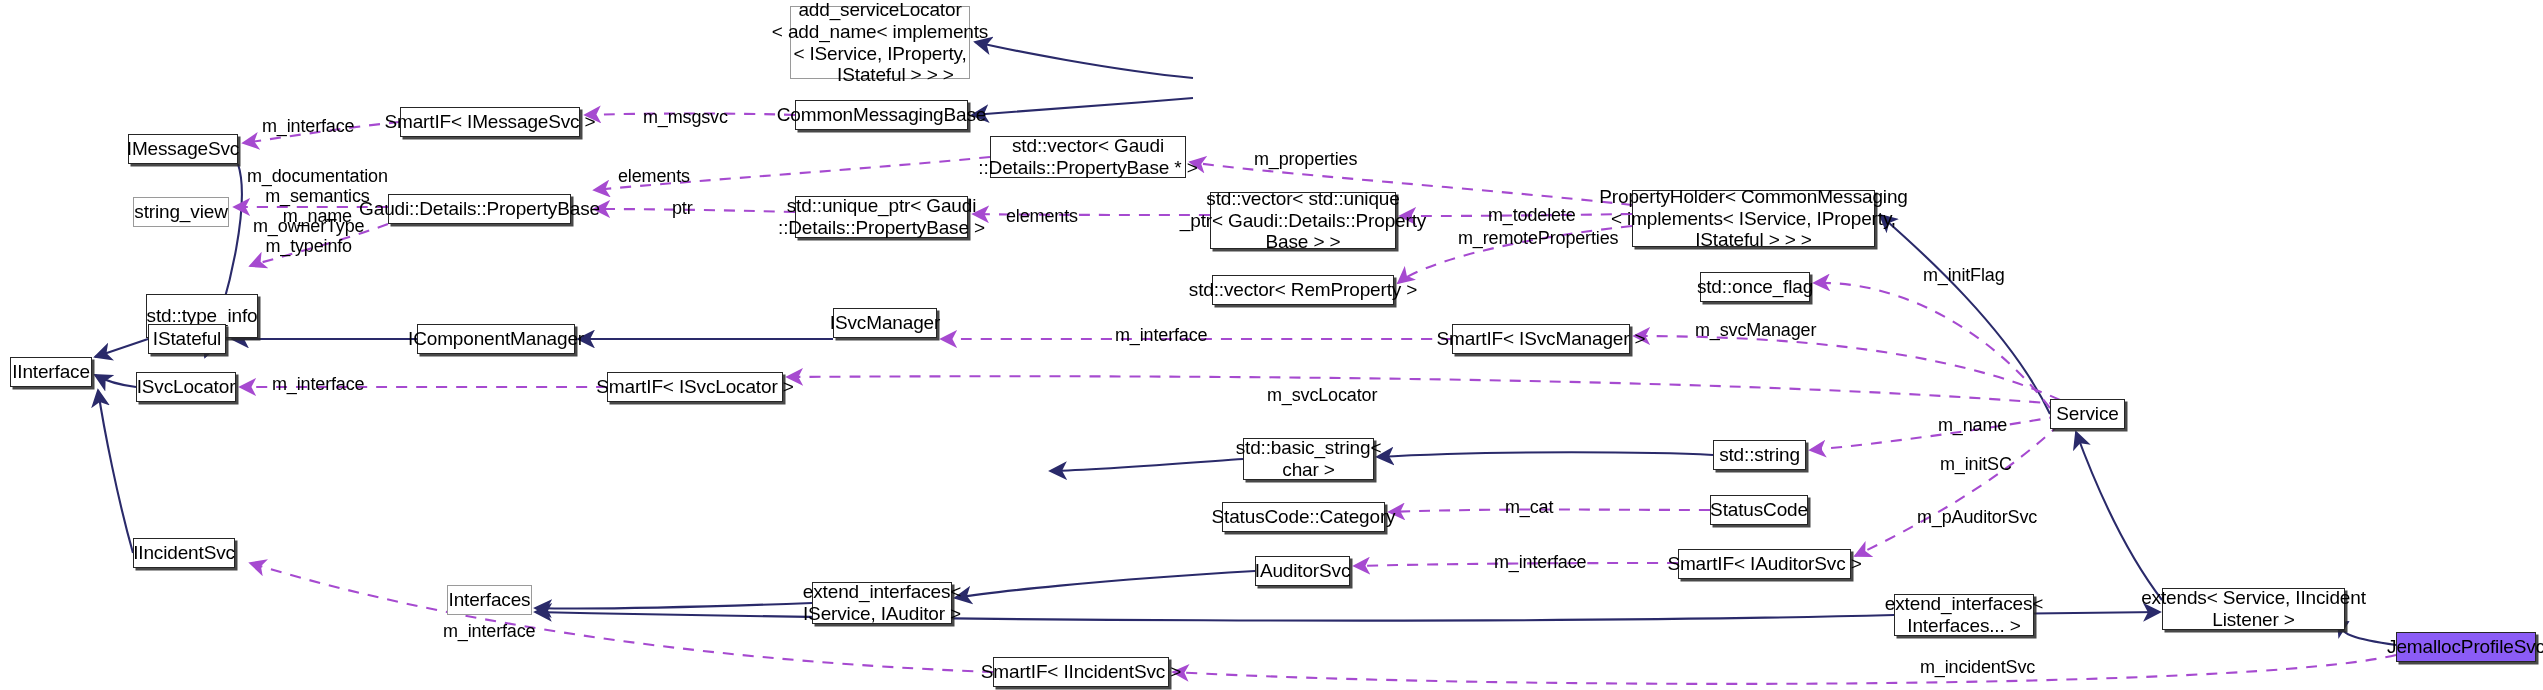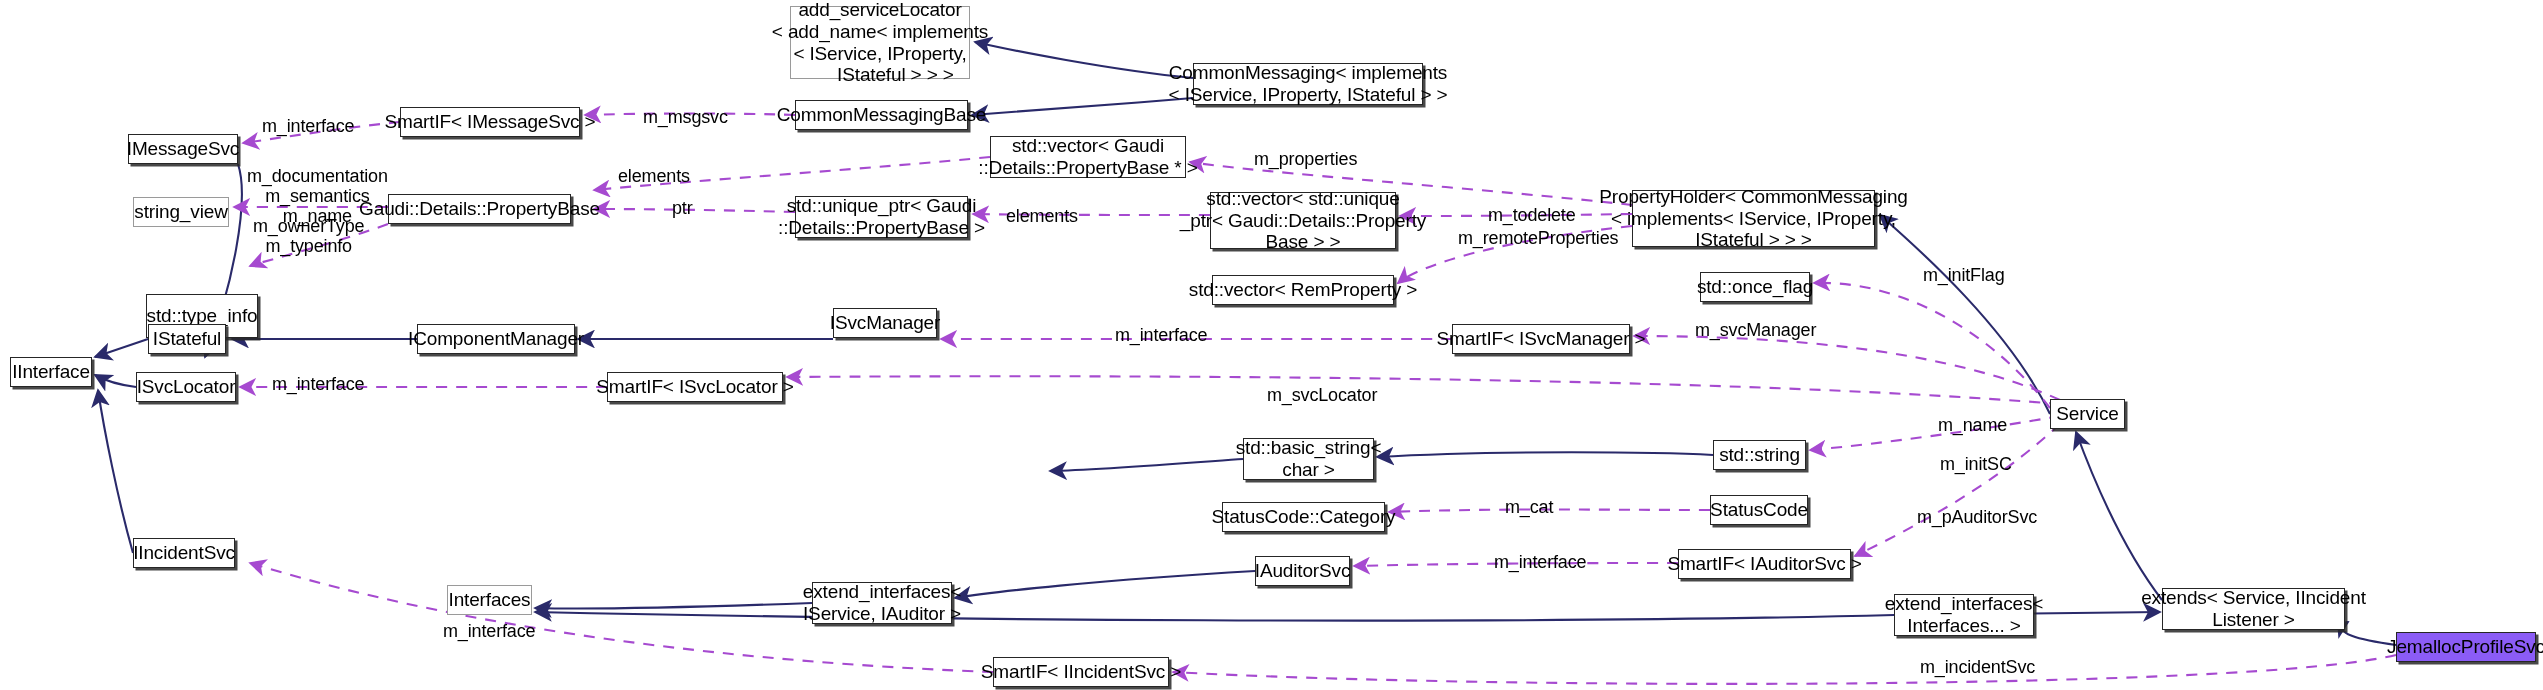--- a/index.html
+++ b/index.html
@@ -96,24 +96,20 @@
     </g>
   </svg>
 
   <div class="node thin" style="left:790px;top:6px;width:180px;height:73px;">
     <span>add_serviceLocator
 &lt; add_name&lt; implements
 &lt; IService, IProperty,
       IStateful &gt; &gt; &gt;</span>
   </div>
 
-  <div class="node shadow" style="left:1193px;top:63px;width:230px;height:42px;">
-    <span>CommonMessaging&lt; implements
-&lt; IService, IProperty, IStateful &gt; &gt;</span>
-  </div>
 
   <div class="node shadow" style="left:795px;top:100px;width:173px;height:30px;">
     <span>CommonMessagingBase</span>
   </div>
 
   <div class="node shadow" style="left:400px;top:107px;width:180px;height:30px;">
     <span>SmartIF&lt; IMessageSvc &gt;</span>
   </div>
 
   <div class="node shadow" style="left:128px;top:134px;width:110px;height:30px;">

